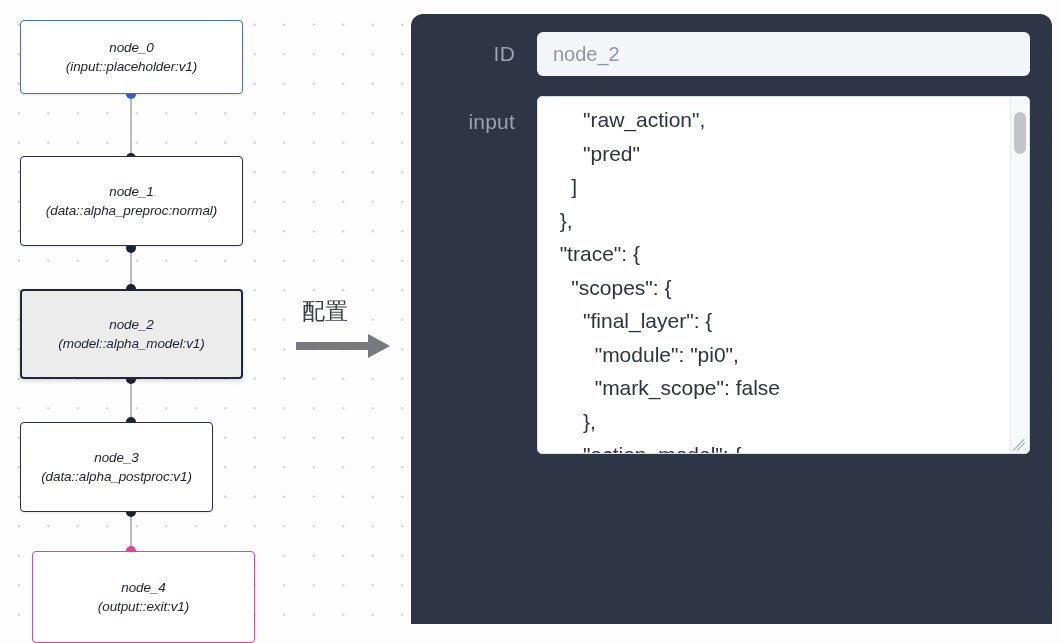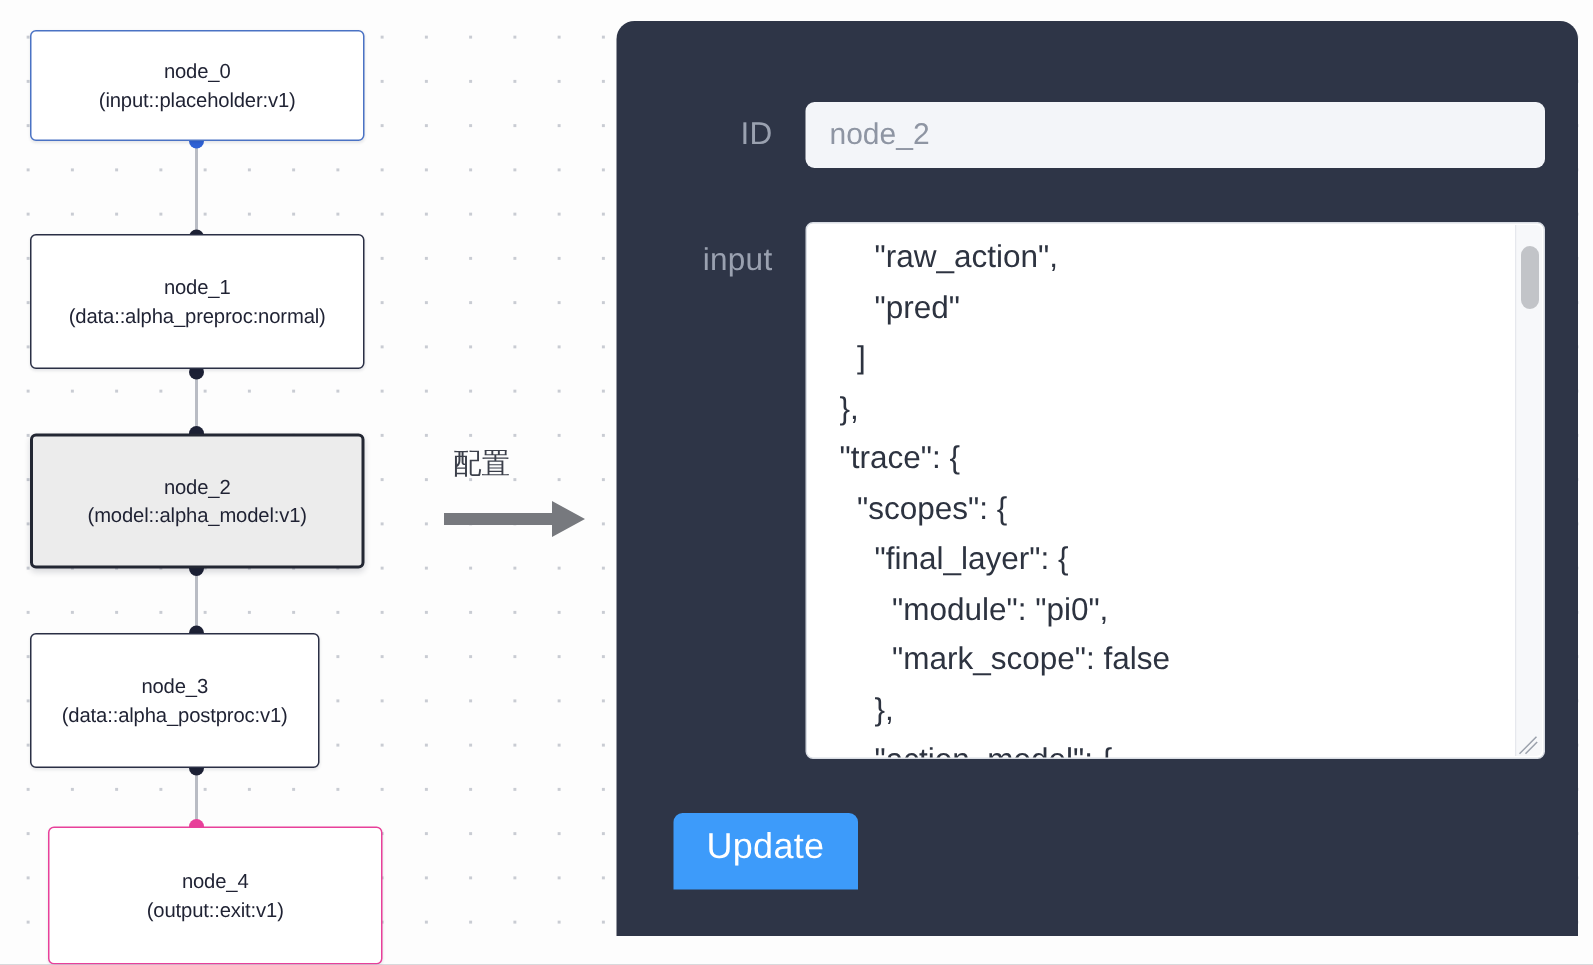--- a/index.html
+++ b/index.html
@@ -38,21 +38,21 @@
     justify-content: center;
     text-align: center;
     font-size: 13.5px;
     line-height: 19px;
     color: #1f2233;
     letter-spacing: -0.1px;
     box-shadow: 0 1px 2px rgba(20,25,45,0.10);
     padding: 2px 6px;
     overflow: hidden;
   }
-  .node .node-text { display: block; white-space: pre-line; }
+  .node .node-text { display: block; white-space: pre-line; font-style: italic; }
 
   .node.variant-input  { border-color: #4a72c4; }
   .node.variant-output { border-color: #e8409a; }
   .node.variant-selected {
     background: #ececec;
     border-color: #232733;
     border-width: 2px;
     box-shadow: 0 2px 4px rgba(20,25,45,0.16);
   }
 
@@ -74,21 +74,21 @@
 
   
   #arrow-group {
     position: absolute;
     left: 296px; top: 296px;
     width: 96px; height: 68px;
   }
   #arrow-label {
     position: absolute;
     left: 6px; top: 0;
-    font-size: 19px;
+    font-size: 23px;
     color: #3b3f4a;
     font-family: "DejaVu Sans", "Liberation Sans", sans-serif;
     white-space: nowrap;
   }
   #arrow-shape {
     position: absolute;
     left: 0; top: 36px;
   }
 
   
@@ -99,21 +99,20 @@
     background: #2e3547;
     border-radius: 12px 12px 0 0;
     box-sizing: border-box;
     padding: 18px 22px 0 22px;
   }
 
   .field-row {
     display: flex;
     align-items: center;
     margin-bottom: 20px;
-    margin-top: 36px;
   }
   .field-label {
     width: 104px;
     flex: 0 0 104px;
     text-align: right;
     padding-right: 22px;
     box-sizing: border-box;
     color: #9aa1b0;
     font-size: 21px;
     letter-spacing: 0.2px;
@@ -280,14 +279,13 @@
       <div class="sb-track">
         <div class="sb-thumb"></div>
       </div>
       <div class="resize-grip">
         <i class="g1"></i>
           <i class="g2"></i>
       </div>
     </div>
   </div>
 
-  <button id="update-button">Update</button>
 </div>
 
 </body></html>

